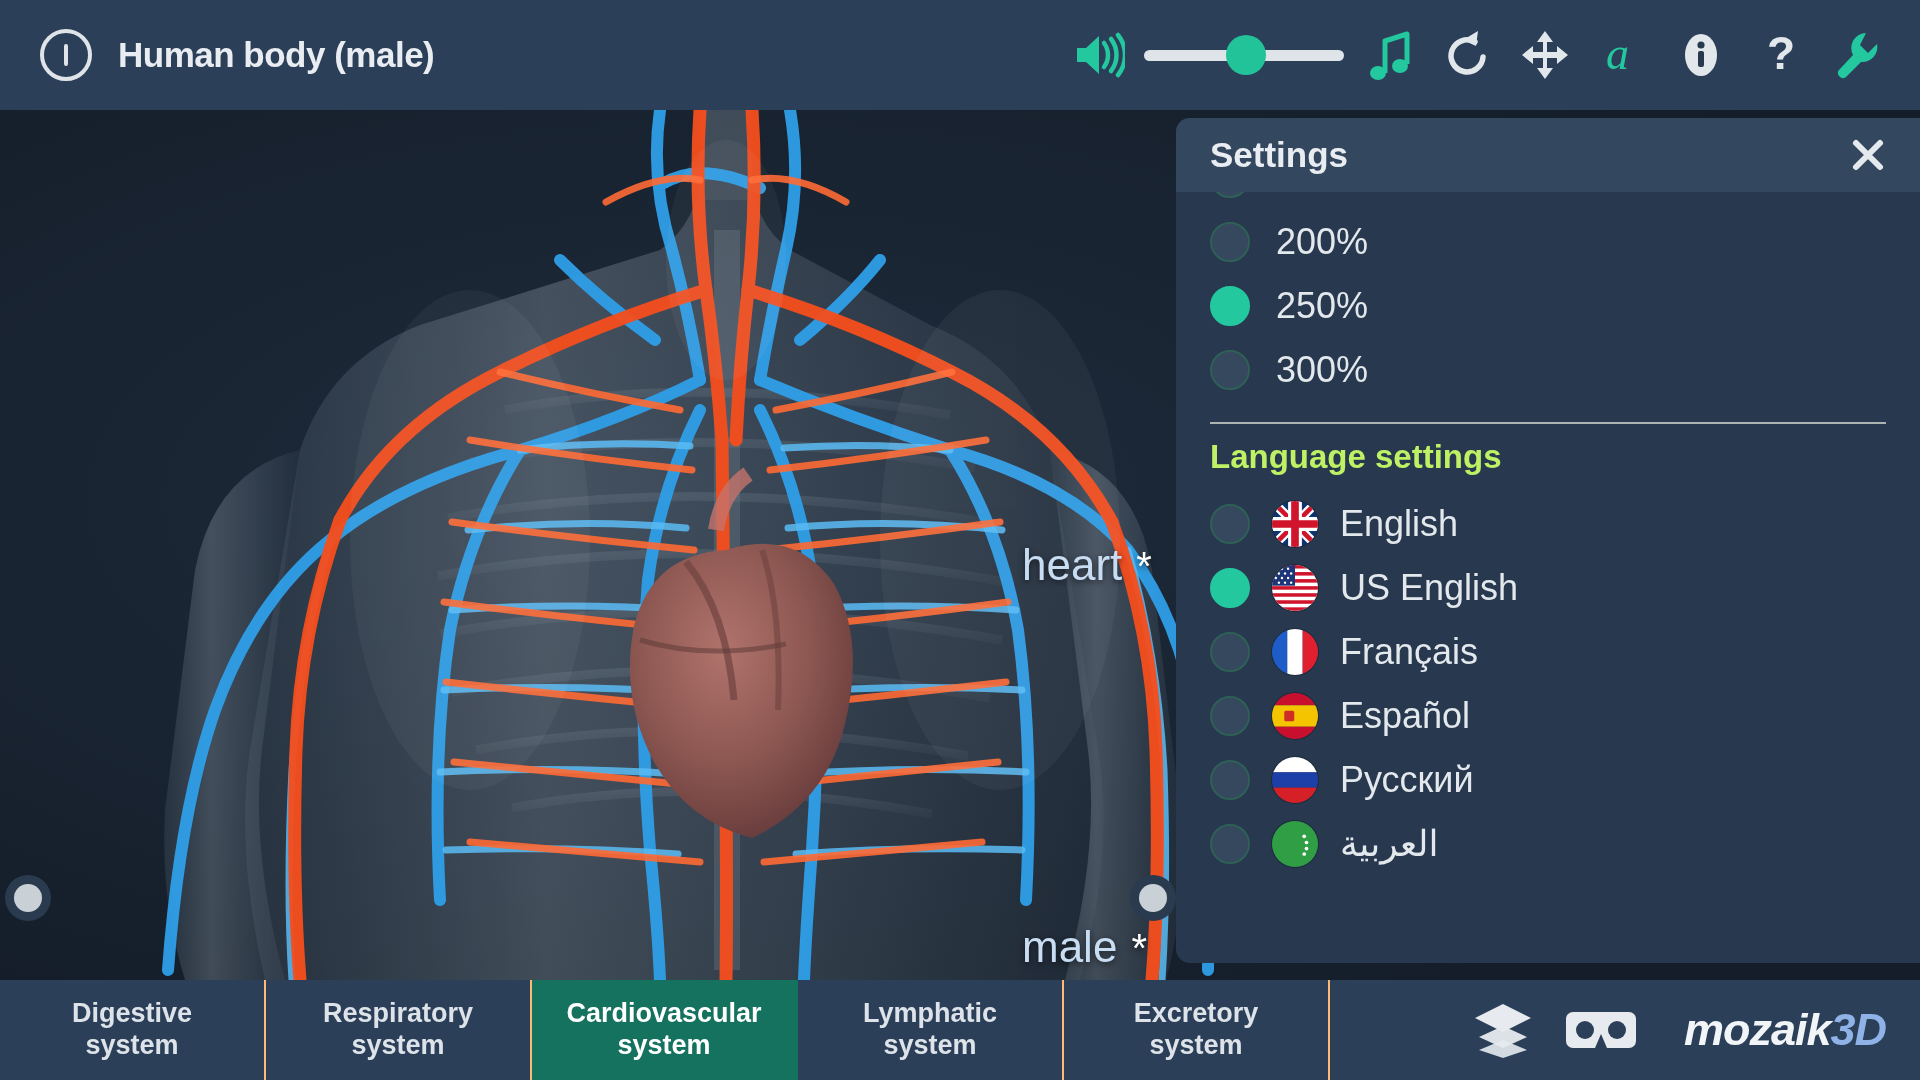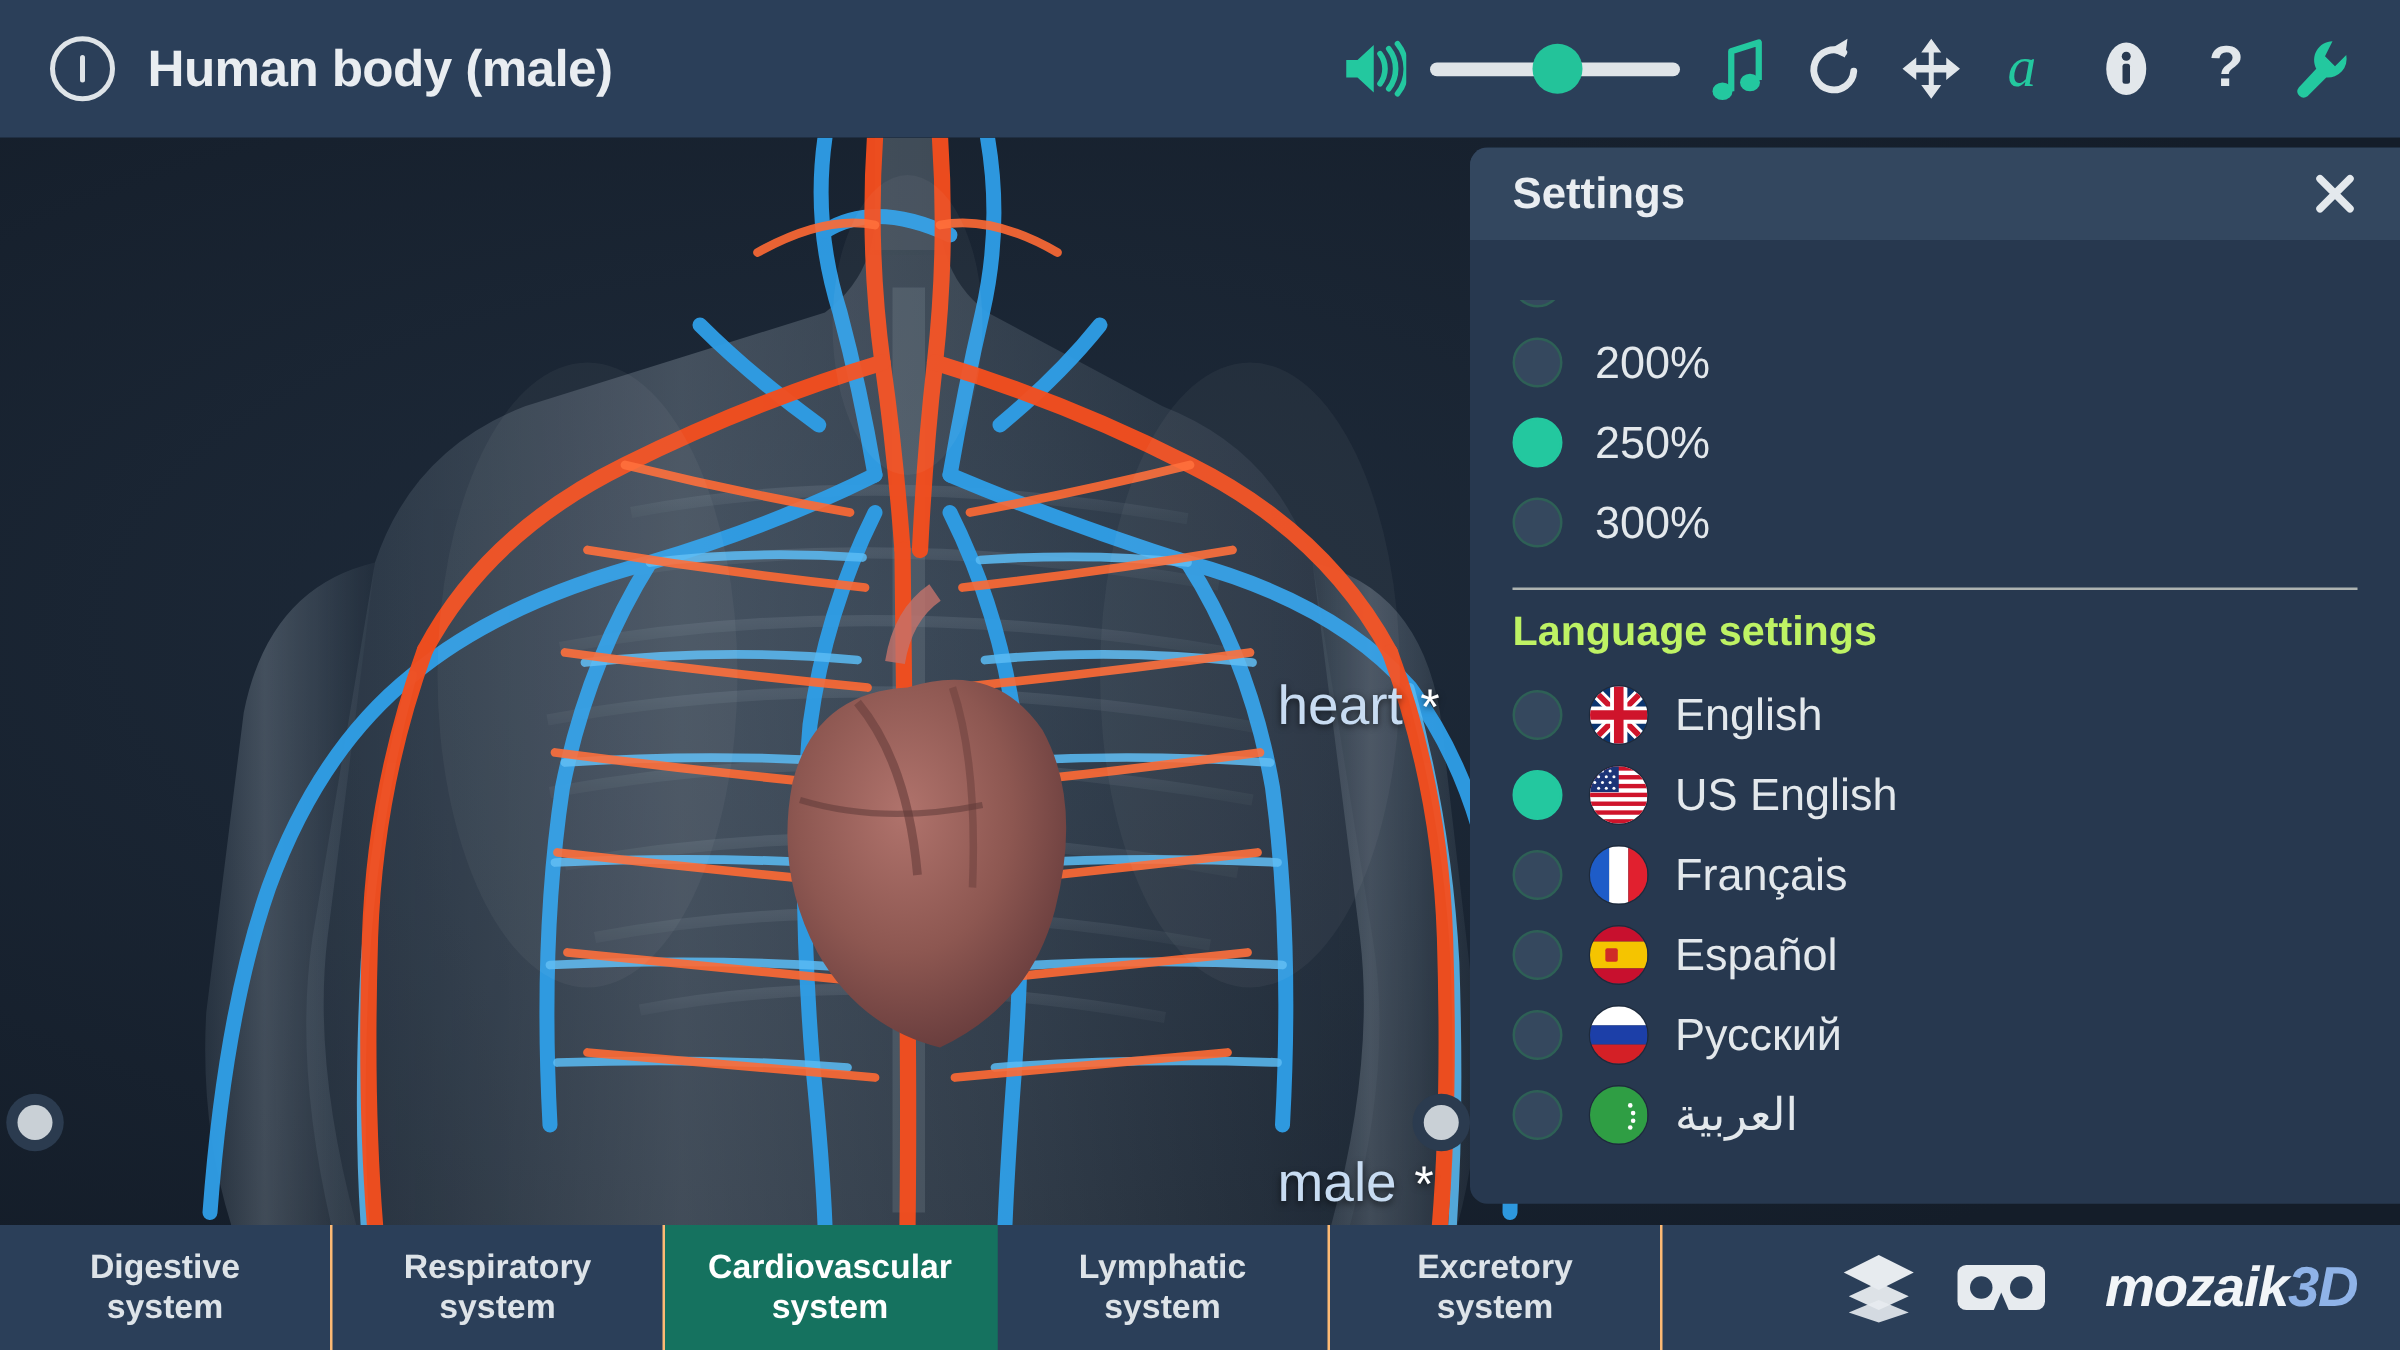--- a/index.html
+++ b/index.html
@@ -20,21 +20,21 @@
   }
   #title-group{ display:flex; align-items:center; padding-left:40px; }
   #info-ring{
     width:52px; height:52px; border-radius:50%;
     border:4px solid #dfe4e8;
     display:flex; align-items:center; justify-content:center;
     flex:none;
   }
   #info-ring .bar{ width:4px; height:22px; background:#dfe4e8; border-radius:2px; }
   #app-title{
-    margin-left:26px; font-size:41px; font-weight:bold;
+    margin-left:26px; font-size:35px; font-weight:bold;
     color:#e9edf1; letter-spacing:-0.5px; white-space:nowrap;
   }
 
   #toolbar{
     position:absolute; right:0; top:0; height:110px;
     display:flex; align-items:center; gap:0px; padding-right:24px;
   }
   .tb-btn{
     width:78px; height:90px; display:flex; align-items:center; justify-content:center;
     cursor:pointer;
@@ -81,21 +81,21 @@
   .organ-label .ast{ color:#fff; font-size:40px; margin-left:14px; }
   #label-heart{ left:1022px; top:430px; }
   #label-aorta{ left:1022px; top:812px; }
 
   
   #settings-panel{
     position:absolute; left:1176px; top:118px; width:744px; height:845px;
     background:#27384f;
     border-radius:14px 0 0 14px;
     overflow:hidden; z-index:25;
-    display:flex; flex-direction:column;gap:48px;
+    display:flex; flex-direction:column;
   }
   #settings-header{
     height:74px; background:#33475f; flex:none;
     display:flex; align-items:center; justify-content:space-between;
     padding:0 30px 0 34px;
   }
   #settings-title{ font-size:35px; font-weight:bold; color:#e9edf1; }
   #settings-close{
     width:44px; height:44px; display:flex; align-items:center; justify-content:center;
     cursor:pointer;

